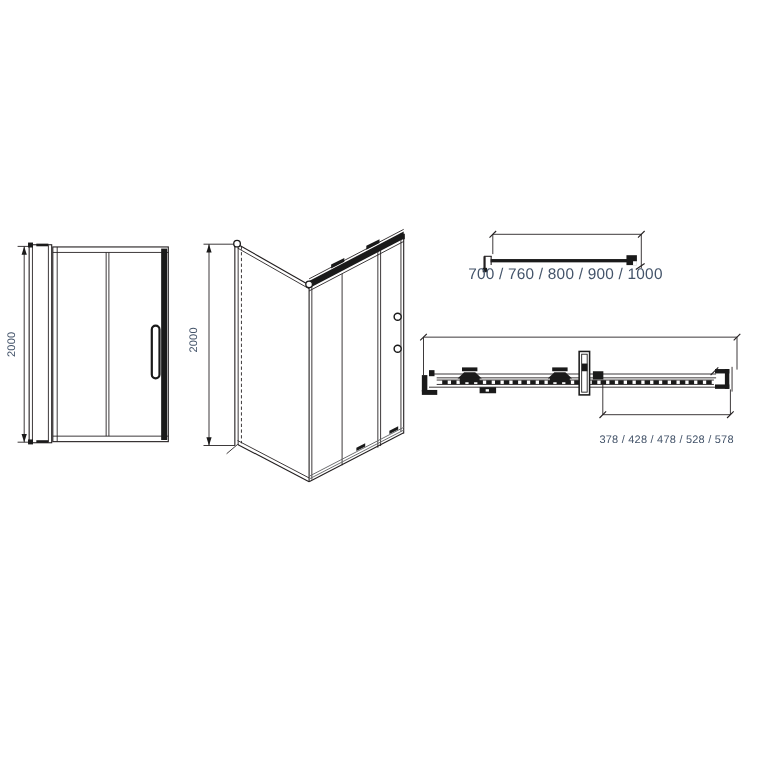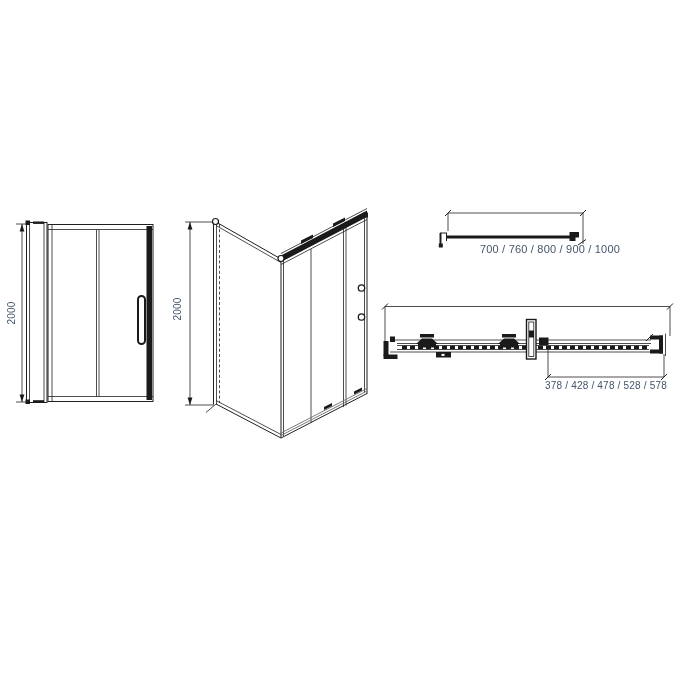--- a/index.html
+++ b/index.html
@@ -13,21 +13,21 @@
   .drawing-svg{position:absolute;left:0;top:0;}
   .dim-label{
     position:absolute;
     color:#44546a;
     font-size:10px;
     letter-spacing:0.2px;
     white-space:nowrap;
     transform:translate(-50%,-50%);
   }
   .dim-label.vertical{transform:translate(-50%,-50%) rotate(-90deg);}
-  .dim-label.small{font-size:11px;margin-left:36px;}
+  .dim-label.small{font-size:14px;}
   
   .ln{stroke:#231f20;stroke-width:1;fill:none;}
   .ln-thin{stroke:#231f20;stroke-width:0.8;fill:none;}
   .ln-gray{stroke:#6b6c6e;stroke-width:0.9;fill:none;}
   .ln-thick{stroke:#231f20;stroke-width:2;fill:none;}
   .blk{fill:#1a1a1a;stroke:none;}
   .wht{fill:#ffffff;stroke:none;}
 </style>
 </head>
 <body>
@@ -217,15 +217,15 @@
     </g>
   </svg>
 
   <div class="dim-label vertical" style="left:11px;top:313px;">2000</div>
 
   <div class="dim-label vertical" style="left:177px;top:309px;">2000</div>
 
   <div class="dim-label small" style="left:514px;top:249px;">700 / 760 / 800 / 900 / 1000</div>
 
 
-  <div class="dim-label" style="left:606px;top:385px;">378 / 428 / 478 / 528 / 578</div>
+  <div class="dim-label" style="left:606px;top:400px;">378 / 428 / 478 / 528 / 578</div>
 
 </div>
 
 </body></html>

